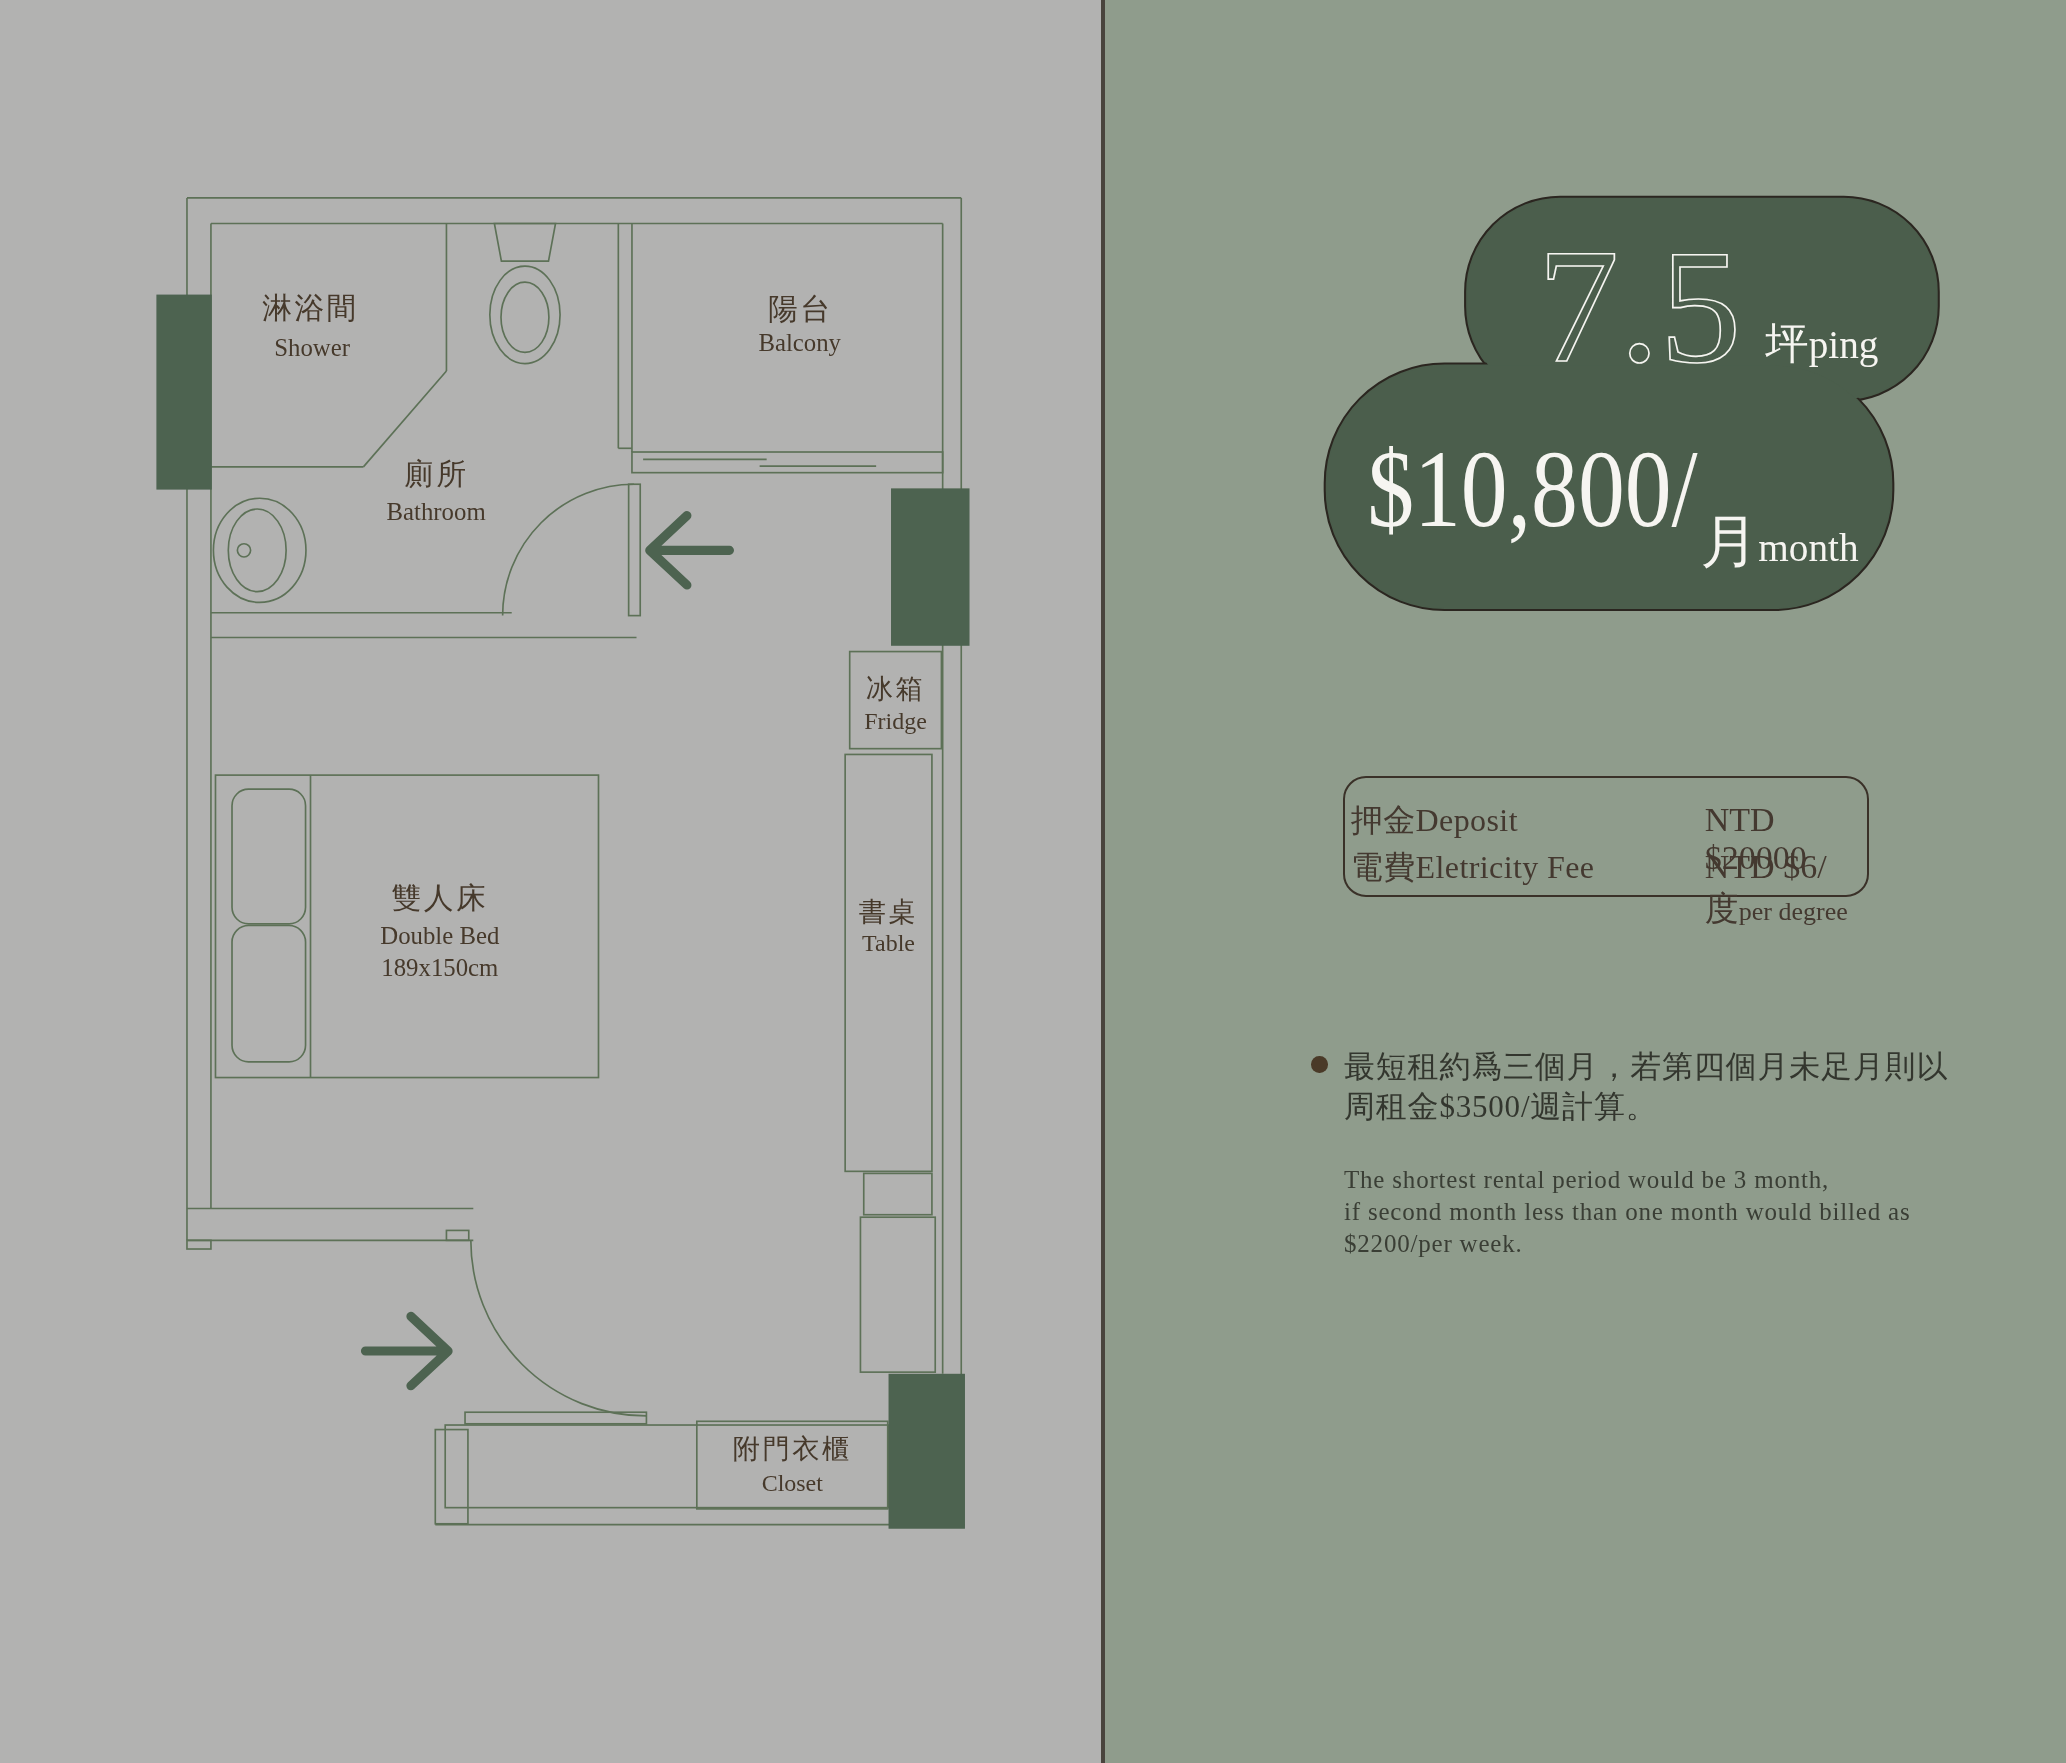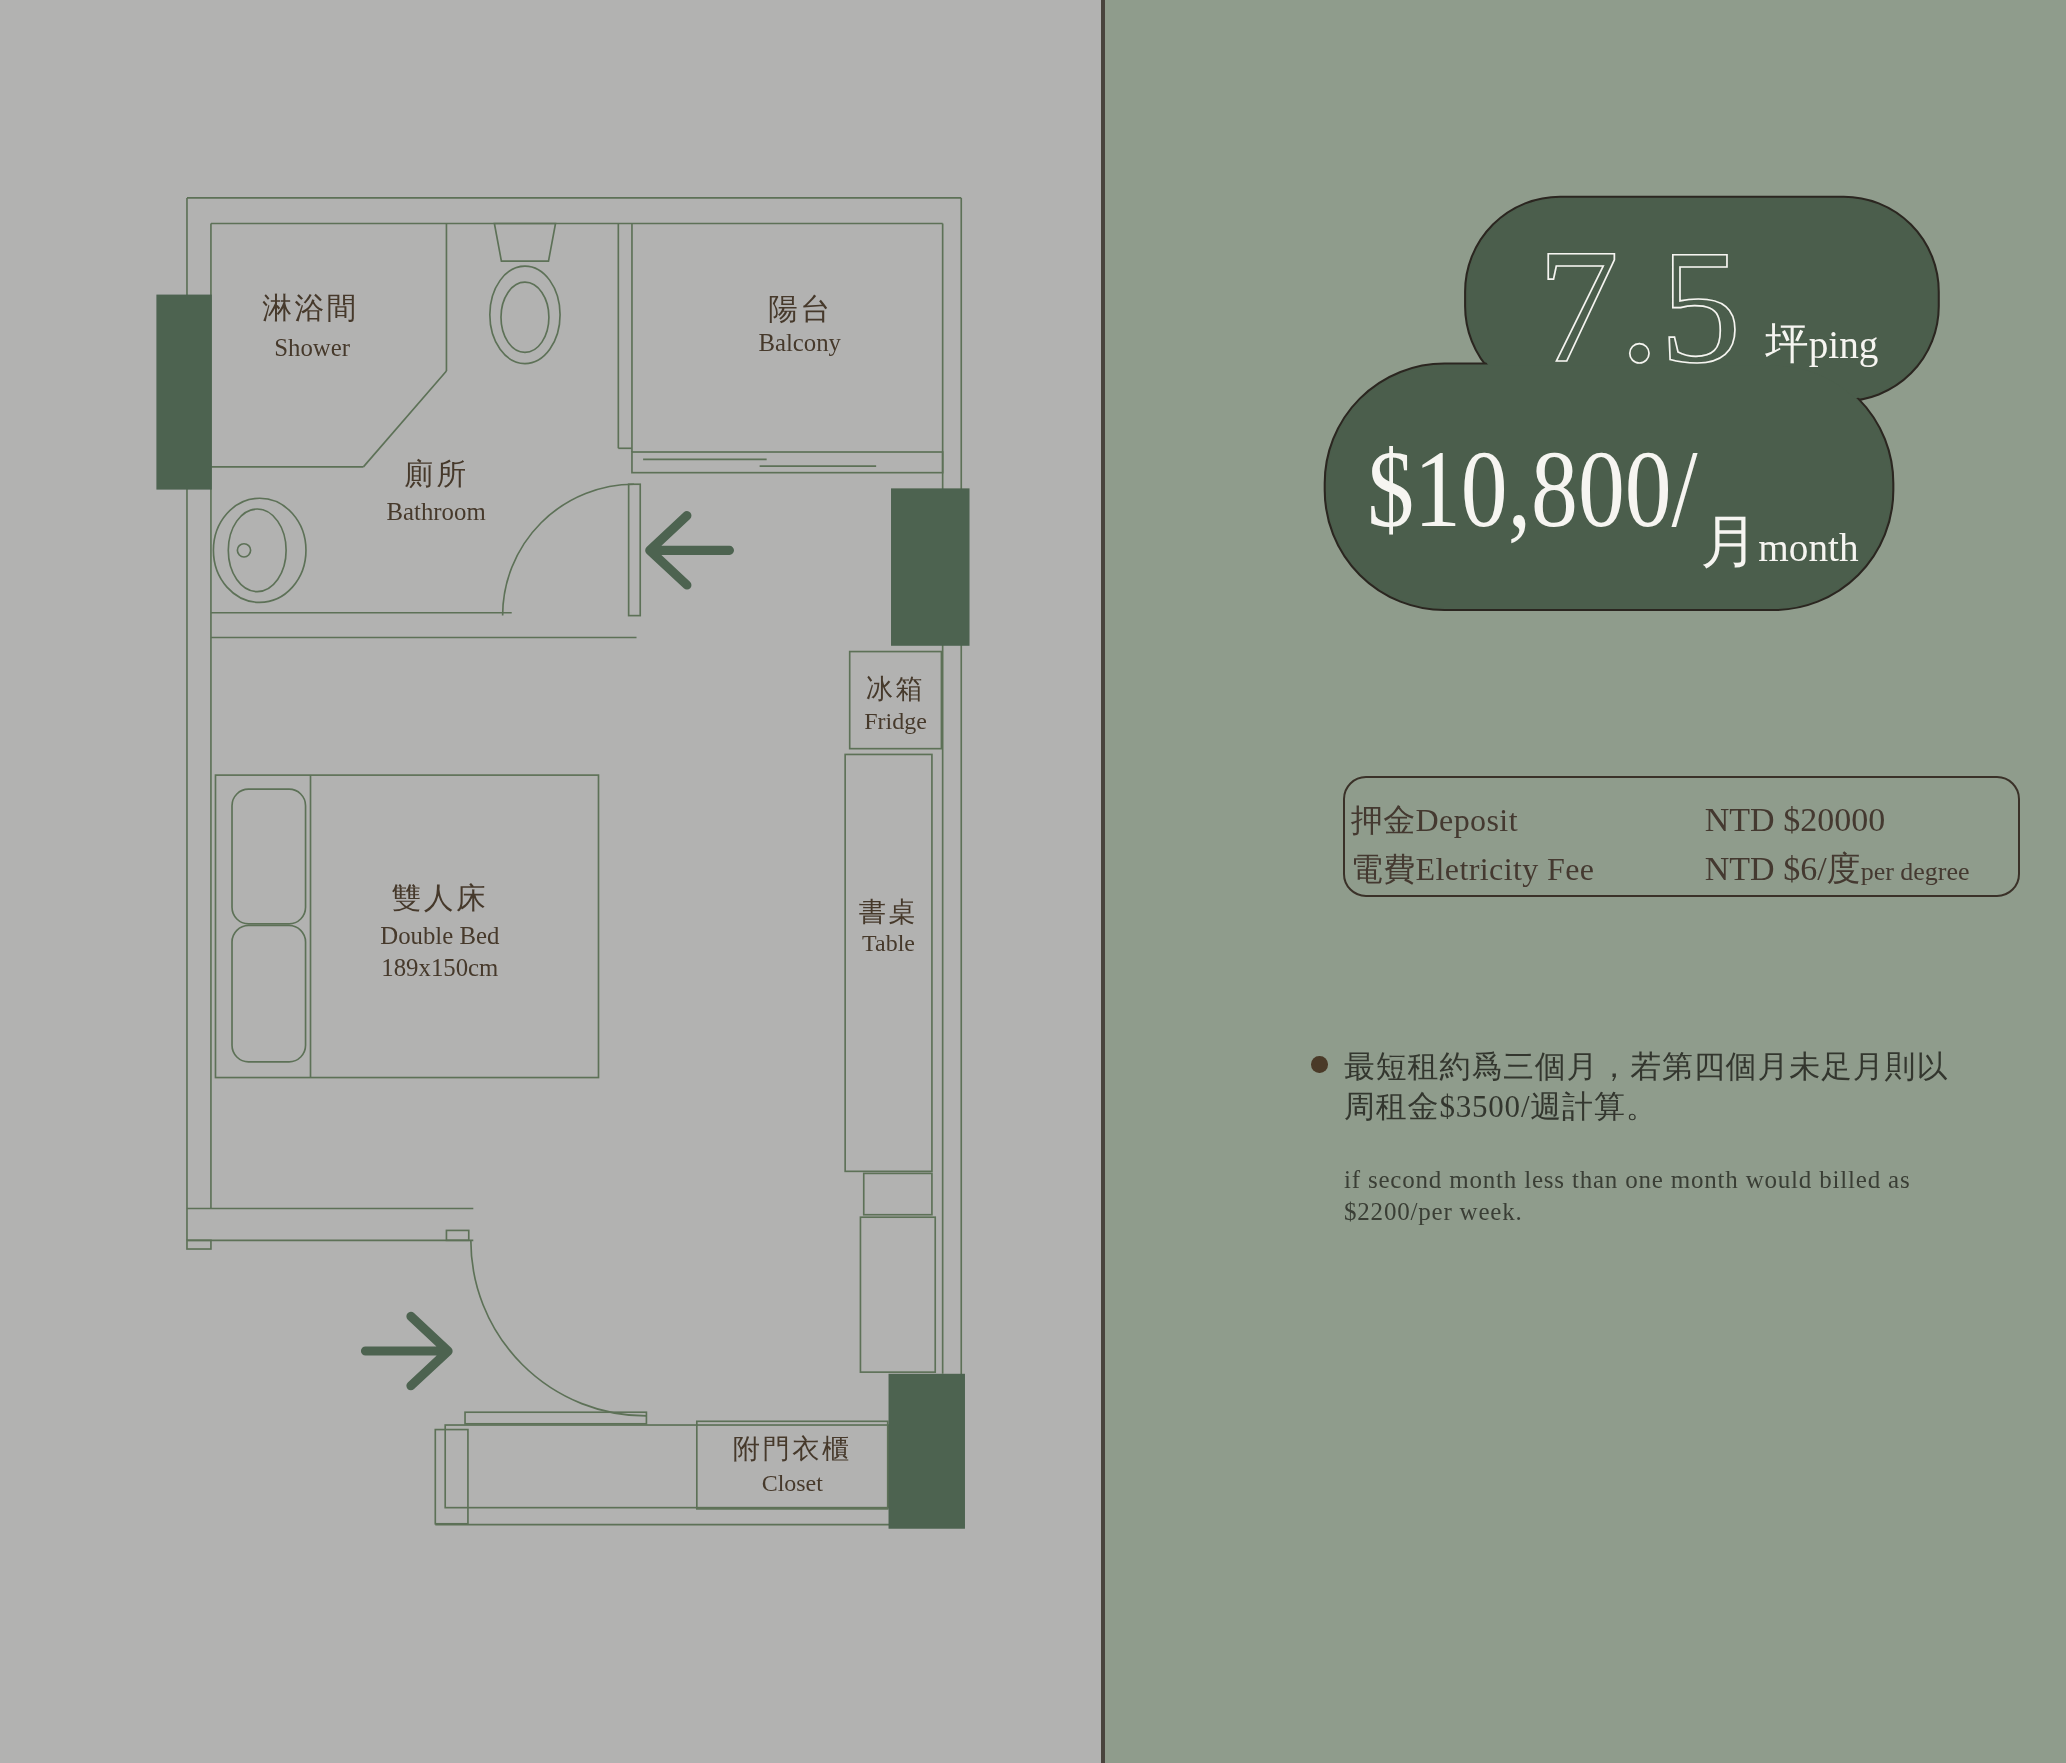--- a/index.html
+++ b/index.html
@@ -8,21 +8,21 @@
     font-family:"Liberation Serif","DejaVu Serif",serif;
   }
   #page{position:relative;width:2204px;height:1763px;background:#b2b2b1;}
   #left-panel{position:absolute;left:0;top:0;width:1101px;height:1763px;background:#b2b2b1;}
   #divider{position:absolute;left:1101px;top:0;width:3.7px;height:1763px;background:#49443d;}
   #right-panel{position:absolute;left:1105px;top:0;width:1100px;height:1763px;background:#8f9c8c;}
   svg text{font-family:"Liberation Serif","DejaVu Serif",serif;}
   .plan-label-zh{letter-spacing:6px;}
   
   #fees-box{
-    position:absolute;left:1343px;top:776px;width:677px;height:121px;
+    position:absolute;left:1343px;top:776px;width:526px;height:121px;
     border:2.1px solid #3a3128;border-radius:23px;box-sizing:border-box;
     padding:20.7px 8.3px 0 5.8px;color:#443930;
   }
   .fee-row{display:flex;align-items:baseline;height:38px;margin-bottom:9px;}
   .fee-key{width:354px;font-size:32px;letter-spacing:0.4px;}
   .fee-val{flex:1;font-size:34px;}
   .fee-val .small-suffix{font-size:26px;}
   
   #note-bullet{
     position:absolute;left:1311px;top:1056px;width:16.5px;height:16.5px;
@@ -172,18 +172,19 @@
       <span class="fee-val"><span>NTD $6/度</span><span class="small-suffix">per degree</span></span>
     </div>
   </div>
 
   <div id="note-bullet"></div>
   <div id="note-zh">
     <div>最短租約爲三個月，若第四個月未足月則以</div>
     <div>周租金$3500/週計算。</div>
   </div>
   <div id="note-en">
+    <div>The shortest rental period would be 3 month,</div>
     <div>if second month less than one month would billed as</div>
     <div>$2200/per week.</div>
   </div>
 
 </div>
 
 
 </body></html>

